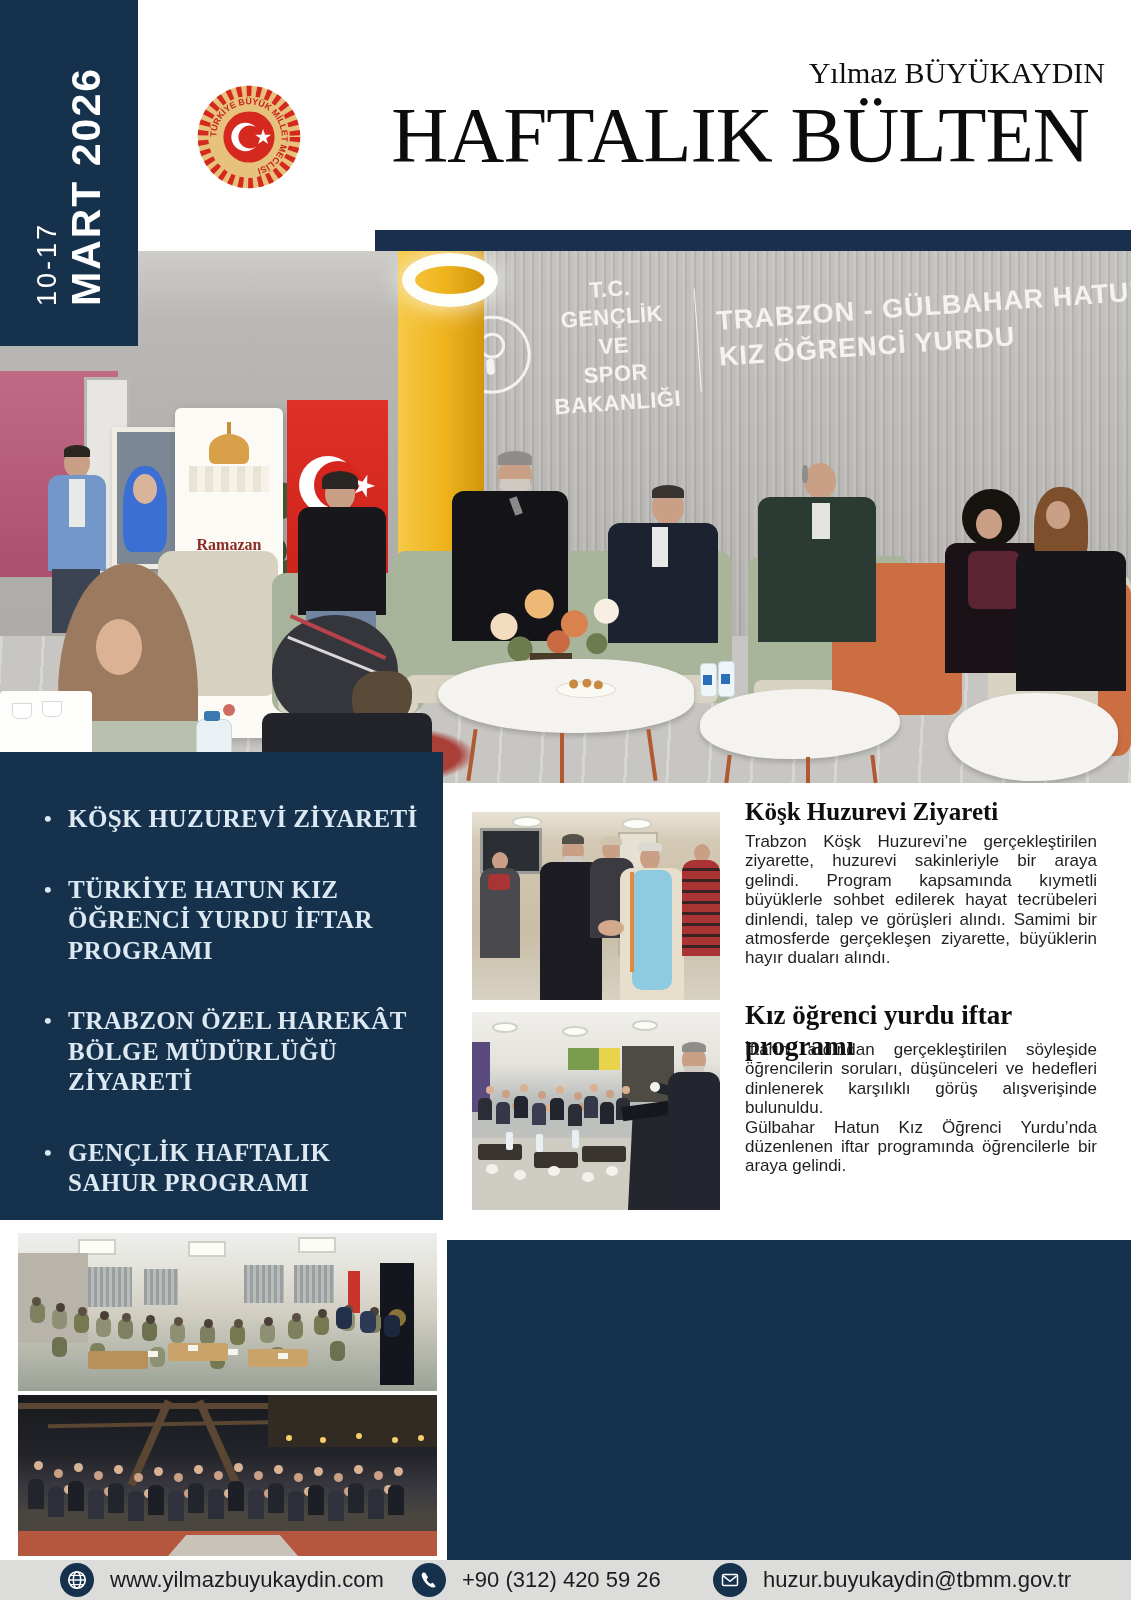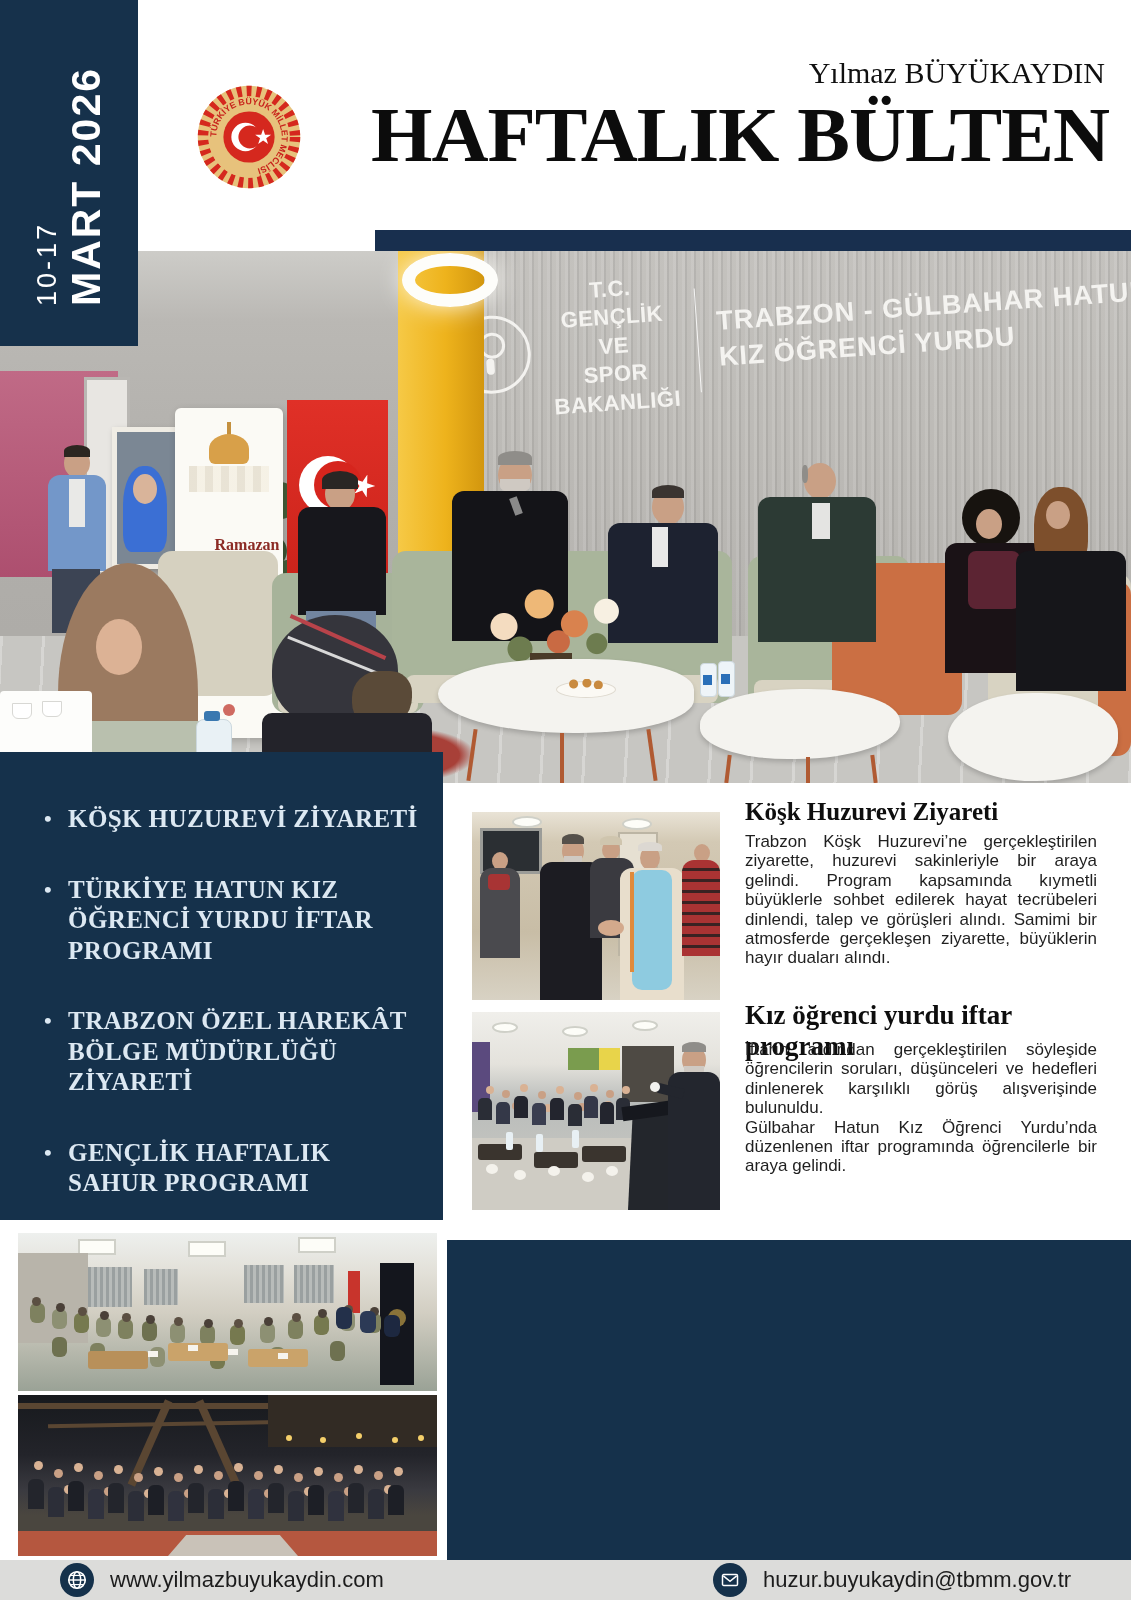--- a/index.html
+++ b/index.html
@@ -9,21 +9,21 @@
   .serif{font-family:"Liberation Serif",serif;}
 
   
   .datebox{left:0;top:0;width:138px;height:346px;background:#16314b;z-index:6;}
   .datebox-inner{position:absolute;width:346px;height:138px;left:-104px;top:104px;
                  transform:rotate(-90deg);color:#fff;padding-left:0;box-sizing:border-box;
                  display:flex;flex-direction:column;justify-content:center;padding-top:4px;}
   .date-range{font-size:27px;font-weight:400;letter-spacing:3px;margin-left:40px;}
   .date-my{font-size:41px;font-weight:800;letter-spacing:2px;margin-left:40px;}
   .author{right:26px;top:56px;width:520px;text-align:right;font-size:30px;color:#101010;}
-  .big-title{left:362px;top:94px;width:756px;text-align:center;font-size:79px;font-weight:700;
+  .big-title{left:362px;top:94px;width:756px;text-align:center;font-size:79px;font-weight:400;
              letter-spacing:-1px;color:#0c0c0c;white-space:nowrap;line-height:1.05;}
   .emblem{left:196px;top:84px;width:106px;height:106px;}
 
   
   .hero-bar{left:375px;top:230px;width:756px;height:21px;background:#182f4e;z-index:3;}
   .hero{left:0;top:251px;width:1131px;height:532px;overflow:hidden;z-index:1;
         background:linear-gradient(180deg,#cdccc8 0,#bab8b4 70px,#b2b0ac 220px,#aeaca8 380px);}
   .slats{left:430px;top:0;width:701px;height:402px;
          background:repeating-linear-gradient(90deg,rgba(255,255,255,.10) 0 3px,rgba(0,0,0,.07) 3px 5px,rgba(0,0,0,0) 5px 9px),
          linear-gradient(180deg,#c4c2be,#b4b2ae);}
@@ -51,21 +51,21 @@
          radial-gradient(circle at 50% 20%,#46603c 0 18px,rgba(0,0,0,0) 19px),
          radial-gradient(circle at 30% 50%,#3d5535 0 16px,rgba(0,0,0,0) 17px),
          radial-gradient(circle at 70% 65%,#46603c 0 16px,rgba(0,0,0,0) 17px),
          radial-gradient(circle at 50% 90%,#33482c 0 18px,rgba(0,0,0,0) 19px);}
   .banner{left:175px;top:157px;width:108px;height:330px;background:#fbfaf5;border-radius:6px 6px 0 0;
           box-shadow:2px 3px 8px rgba(0,0,0,.2);text-align:center;overflow:hidden;}
   .banner .dome{position:absolute;left:34px;top:26px;width:40px;height:30px;background:#d8a049;border-radius:50% 50% 6px 6px;}
   .banner .spire{position:absolute;left:52px;top:14px;width:4px;height:14px;background:#c4903e;}
   .banner .wallsketch{position:absolute;left:14px;top:58px;width:80px;height:26px;
           background:repeating-linear-gradient(90deg,#e4ddcd 0 8px,#f4efe2 8px 16px);opacity:.8;}
-  .banner .t1{position:absolute;left:0;top:128px;width:108px;font-size:16px;font-weight:800;color:#8c2b25;font-family:"Liberation Serif",serif;margin-left:18px;}
+  .banner .t1{position:absolute;left:0;top:128px;width:108px;font-size:16px;font-weight:800;color:#8c2b25;font-family:"Liberation Serif",serif;}
   .banner .t2{position:absolute;left:0;top:150px;width:108px;font-size:14px;font-style:italic;color:#b03a30;font-family:"Liberation Serif",serif;}
   .banner .l1,.banner .l2{position:absolute;left:26px;width:56px;height:3px;background:#c4463c;opacity:.75;}
   .banner .q{position:absolute;left:0;width:108px;font-size:11px;font-style:italic;color:#c13c32;font-family:"Liberation Serif",serif;}
   .banner .mark{position:absolute;left:48px;top:296px;width:12px;height:12px;border-radius:50%;background:#c4463c;opacity:.8;}
   .flag{left:287px;top:149px;width:101px;height:250px;background:linear-gradient(180deg,#e03027,#c41e16);}
   .flag .c1{position:absolute;left:12px;top:56px;width:58px;height:58px;background:#fff;border-radius:50%;}
   .flag .c2{position:absolute;left:27px;top:61px;width:48px;height:48px;background:#d6251d;border-radius:50%;}
   .flag .star{position:absolute;left:66px;top:74px;width:22px;height:22px;background:#fff;transform:rotate(18deg);
         clip-path:polygon(50% 0,61% 38%,100% 38%,68% 61%,79% 100%,50% 76%,21% 100%,32% 61%,0 38%,39% 38%);}
   .sofa{border-radius:14px;}
@@ -436,20 +436,28 @@
         <svg width="22" height="22" viewBox="0 0 24 24">
             <circle cx="12" cy="12" r="9" fill="none" stroke="#fff" stroke-width="1.8"></circle>
             <ellipse cx="12" cy="12" rx="4" ry="9" fill="none" stroke="#fff" stroke-width="1.6"></ellipse>
             <line x1="3" y1="12" x2="21" y2="12" stroke="#fff" stroke-width="1.6"></line>
             <line x1="4.5" y1="7" x2="19.5" y2="7" stroke="#fff" stroke-width="1.3"></line>
             <line x1="4.5" y1="17" x2="19.5" y2="17" stroke="#fff" stroke-width="1.3"></line>
           </svg>
       </span>
       <span>www.yilmazbuyukaydin.com</span>
     </div>
+    <div class="f-item" style="left:412px;">
+      <span class="f-ico">
+        <svg width="20" height="20" viewBox="0 0 24 24">
+            <path d="M5 3c-1.4 1-2.2 2.6-1.6 4.6 1 3.4 3.2 6.8 6 9.6 2.4 2.3 5.2 3.8 7.4 3.8 1.2 0 2.4-.5 3.2-1.6l-3.4-4.2-2.8 1.4c-2.2-1.4-3.8-3-4.8-5.2l1.8-2.6L7.4 3.2 5 3z" fill="#fff"></path>
+          </svg>
+      </span>
+      <span>+90 (312) 420 59 26</span>
+    </div>
     <div class="f-item" style="left:713px;">
       <span class="f-ico">
         <svg width="20" height="20" viewBox="0 0 24 24">
             <rect x="3" y="5.5" width="18" height="13" rx="1.5" fill="none" stroke="#fff" stroke-width="1.8"></rect>
             <polyline points="4,7 12,13.5 20,7" fill="none" stroke="#fff" stroke-width="1.8"></polyline>
           </svg>
       </span>
       <span>huzur.buyukaydin@tbmm.gov.tr</span>
     </div>
   </div>

